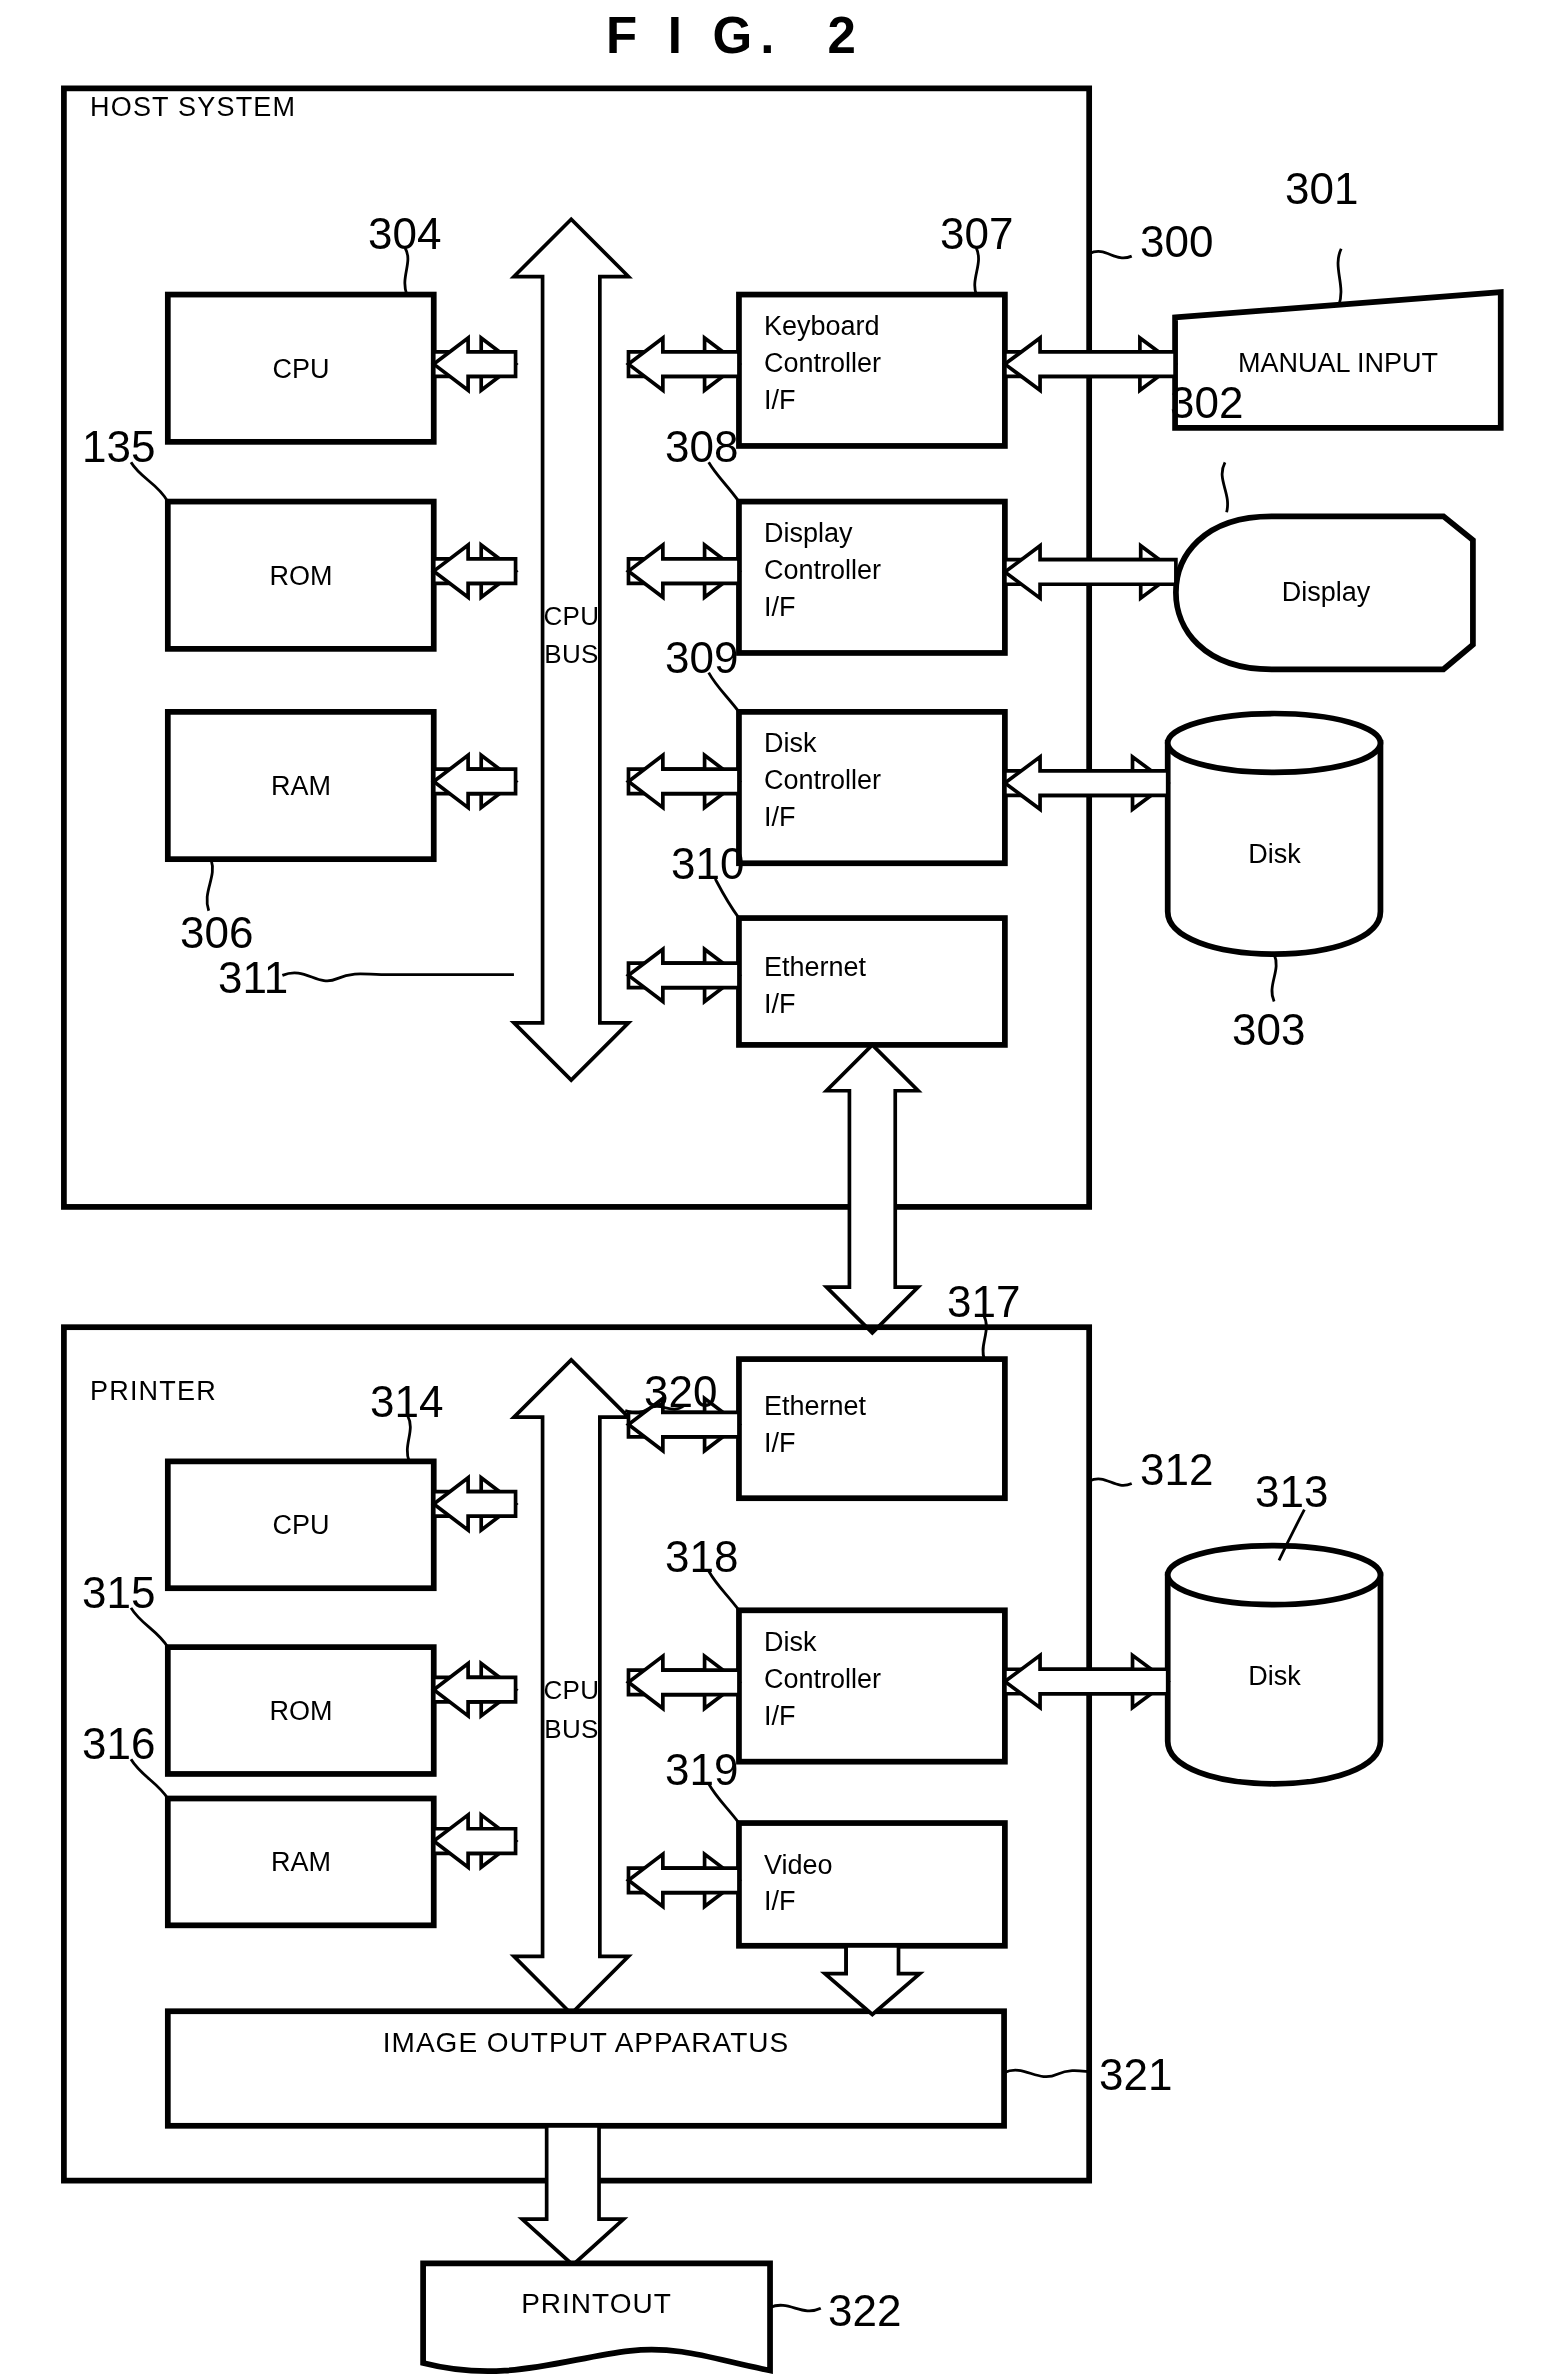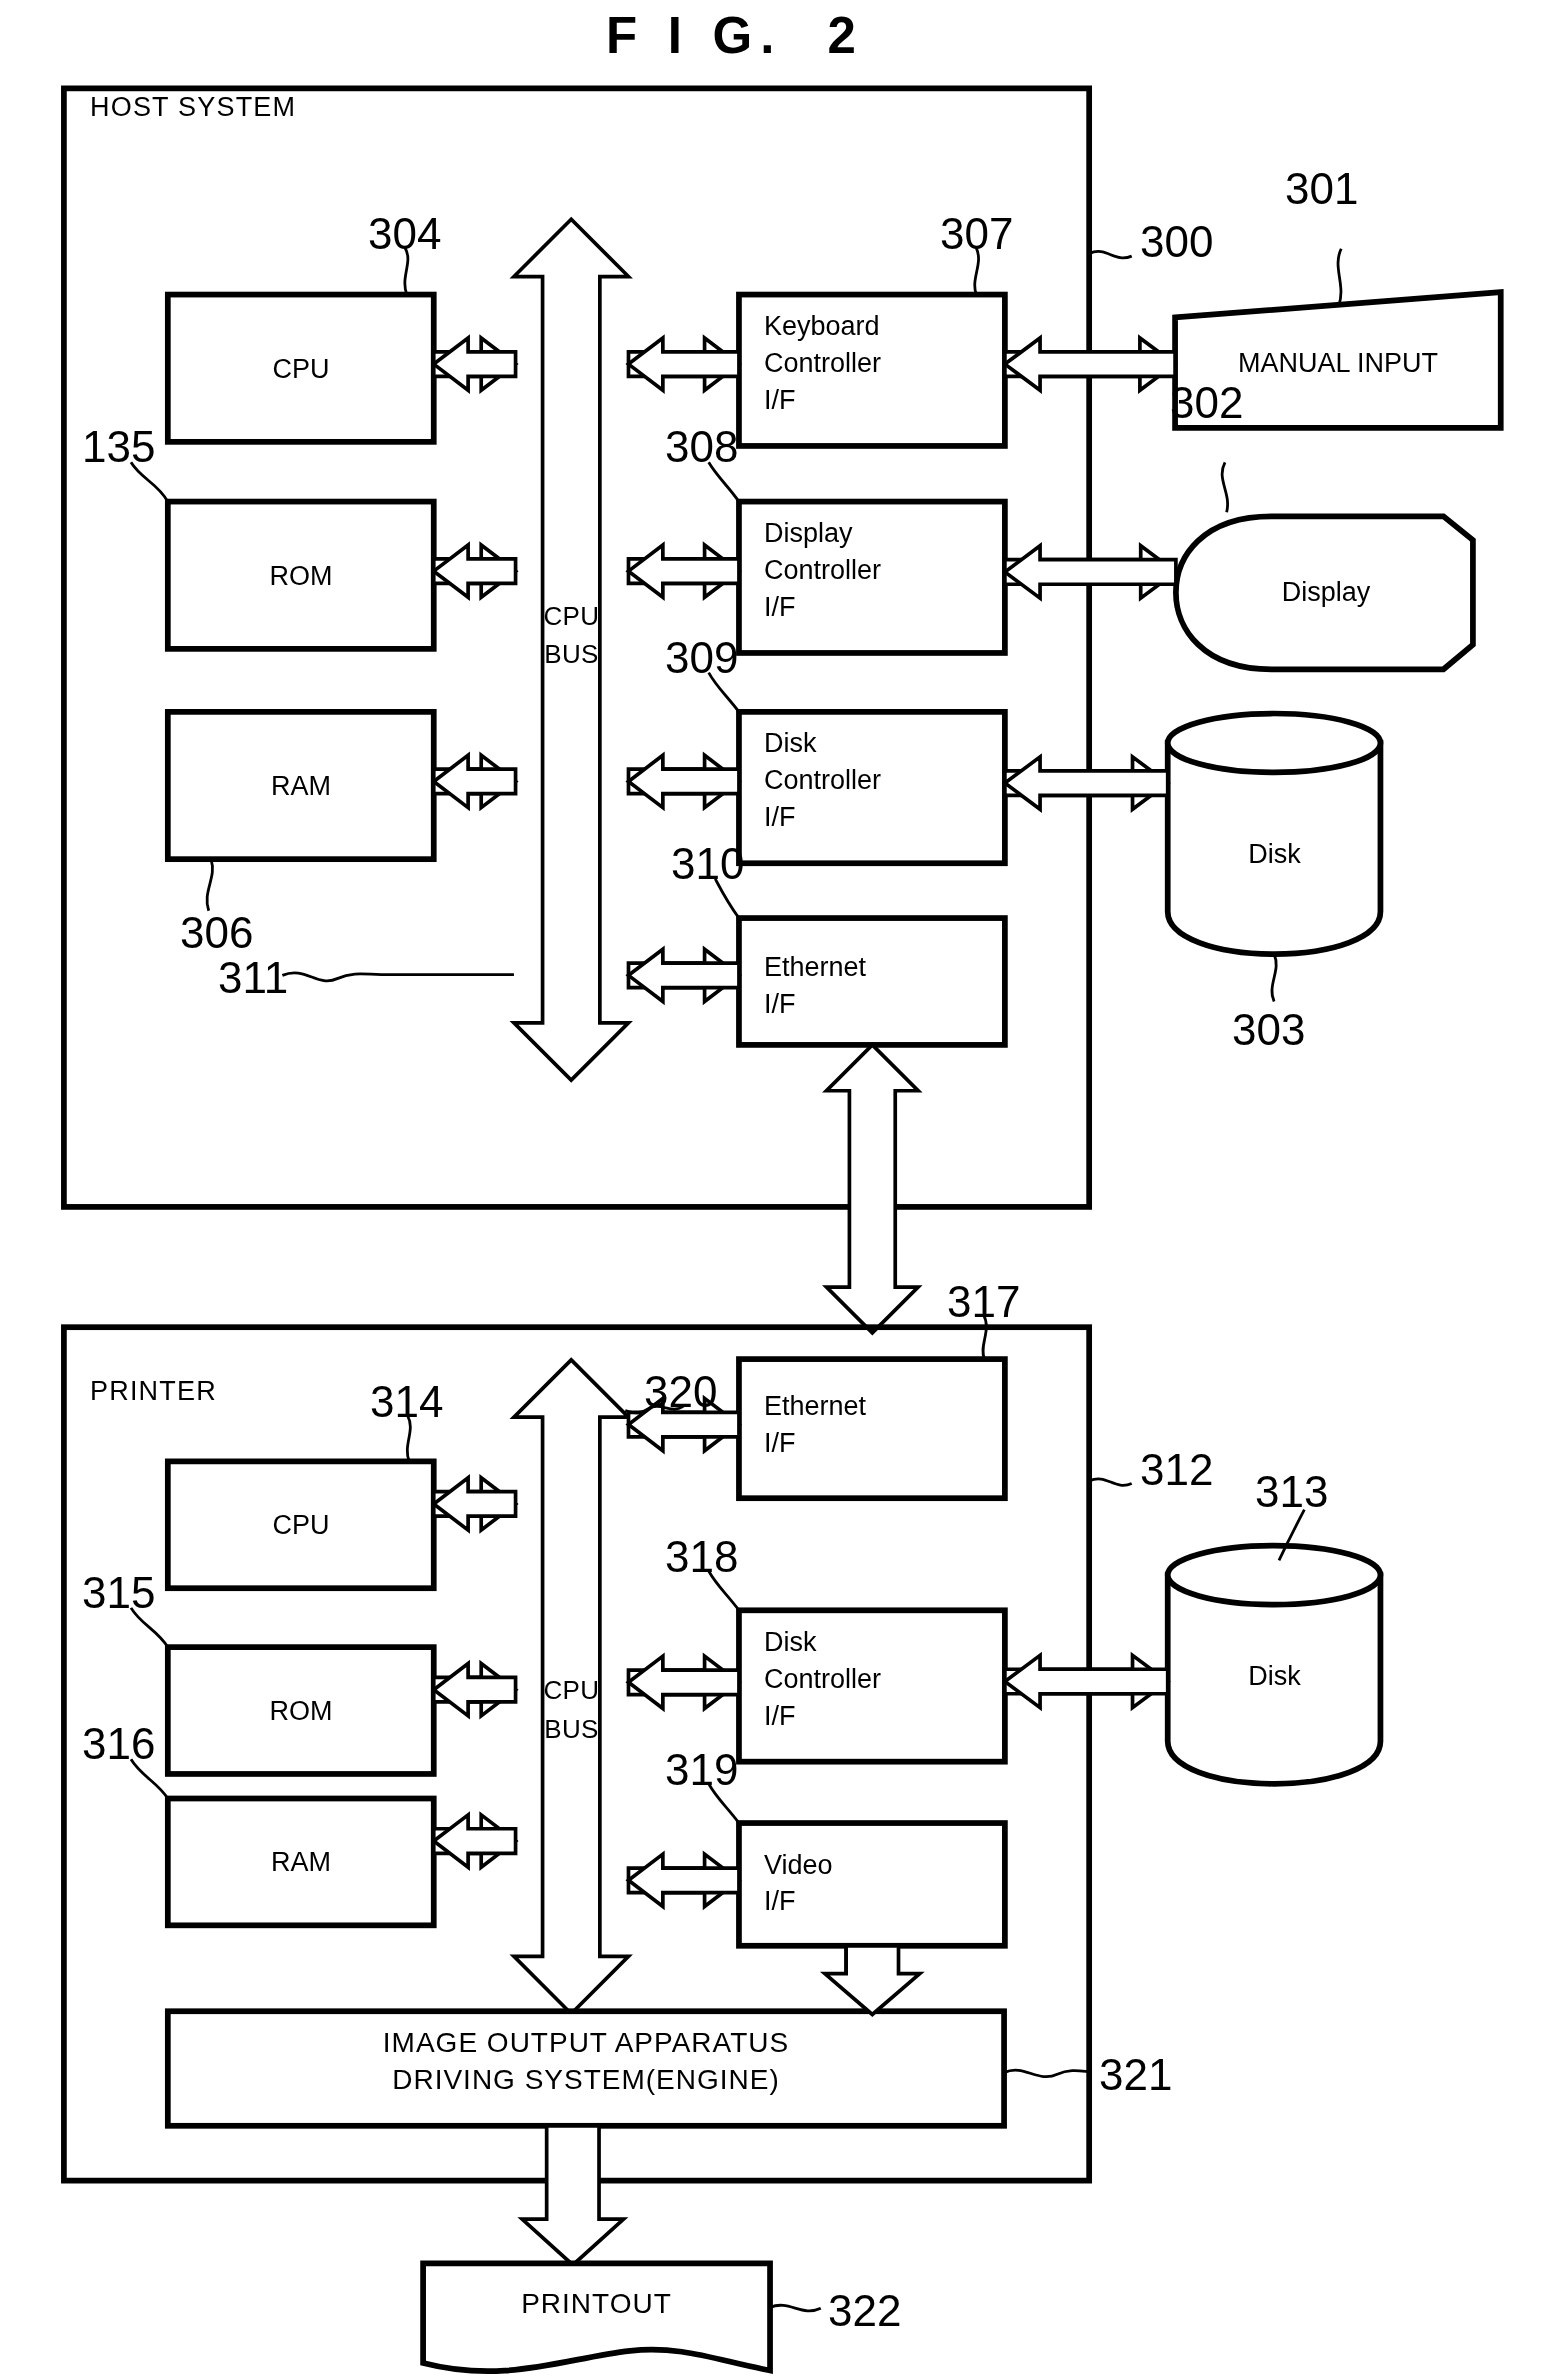--- a/index.html
+++ b/index.html
@@ -381,18 +381,17 @@
 
   <div class="lbl box-label" style="left:764px; top:1850px;">Video</div>
   <div class="lbl box-label" style="left:764px; top:1886px;">I/F</div>
 
   <div class="lbl bus-label" style="left:514px; top:1676px; width:115px;">CPU</div>
   <div class="lbl bus-label" style="left:514px; top:1715px; width:115px;">BUS</div>
 
   <div class="lbl box-label c" style="left:1168px; top:1661px; width:213px;">Disk</div>
 
   <div class="lbl wide-label" style="left:168px; top:2025px; width:836px;">IMAGE OUTPUT APPARATUS</div>
-  <div class="lbl wide-label" style="left:168px; top:2062px; width:836px;">DRIVING SYSTEM(ENGINE)</div>
 
   <div class="lbl wide-label" style="left:423px; top:2286px; width:347px;">PRINTOUT</div>
 
 </div>
 
 
 </body></html>

